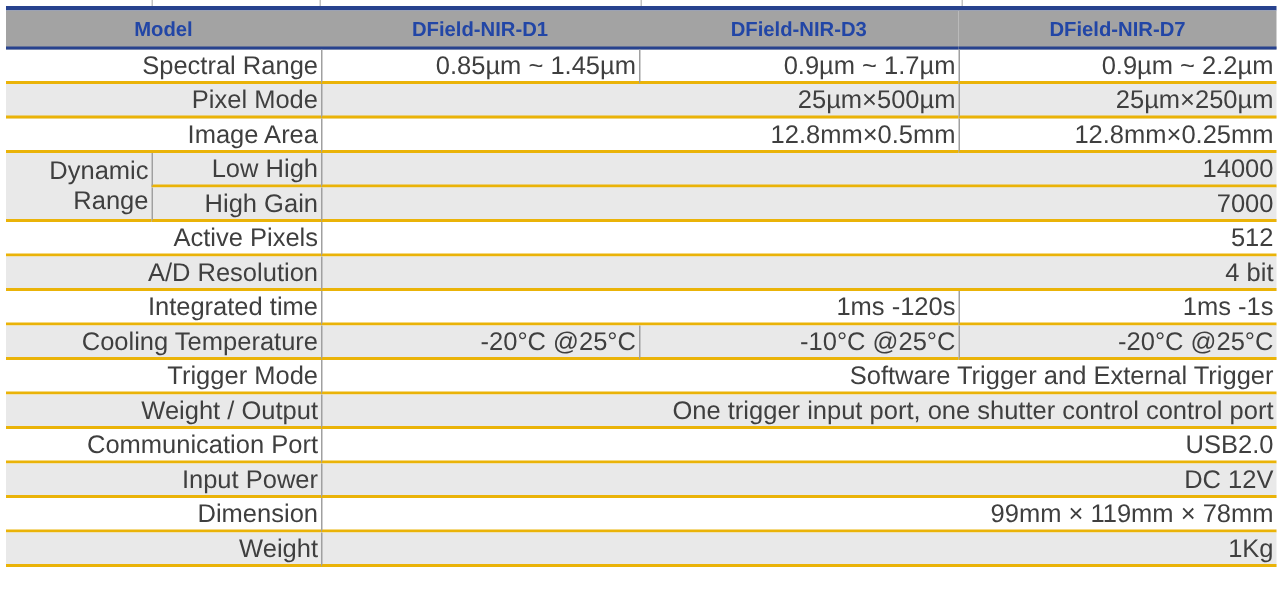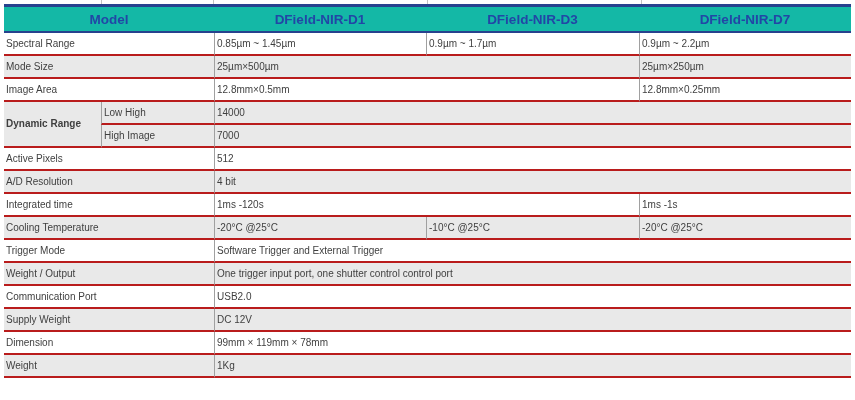--- a/index.html
+++ b/index.html
@@ -33,36 +33,36 @@
   }
   th{
     height:24px;
     font-size:13.5px;
     font-weight:bold;
     color:var(--c-header-text);
     border-bottom:2px solid var(--c-border);
     text-align:center;
     vertical-align:middle;
     padding:0;
-    background:#14b8a6;
+    background:#a3a3a3;
   }
   td{
     height:21px;
-    font-size:10px;
-    text-align:left;
+    font-size:17px;
+    text-align:right;
     vertical-align:middle;
     padding:0 2px;
-    border-bottom:2px solid #b91c1c;
+    border-bottom:2px solid #eab308;
     line-height:1.15;
     white-space:nowrap;
     overflow:hidden;
   }
   tr.alt td{background:var(--c-row-alt);}
   td.val, td.sub{border-left:1px solid var(--c-divider);margin-left:36px;}
-  td.span-cell{white-space:normal;font-weight:bold;}
+  td.span-cell{white-space:normal;}
 </style>
 </head>
 <body>
 
 <div class="table-wrap">
   <div class="tick" style="left:97px"></div>
   <div class="tick" style="left:209px"></div>
   <div class="tick" style="left:423px"></div>
   <div class="tick" style="left:637px"></div>
 
@@ -84,38 +84,38 @@
     </tr>
 
     <tr>
       <td colspan="2">Spectral Range</td>
       <td class="val">0.85µm ~ 1.45µm</td>
       <td class="val">0.9µm ~ 1.7µm</td>
       <td class="val">0.9µm ~ 2.2µm</td>
     </tr>
 
     <tr class="alt">
-      <td colspan="2">Mode Size</td>
+      <td colspan="2">Pixel Mode</td>
       <td class="val" colspan="2">25µm×500µm</td>
       <td class="val">25µm×250µm</td>
     </tr>
 
     <tr>
       <td colspan="2">Image Area</td>
       <td class="val" colspan="2">12.8mm×0.5mm</td>
       <td class="val">12.8mm×0.25mm</td>
     </tr>
 
     <tr class="alt">
       <td rowspan="2" class="span-cell">Dynamic Range</td>
       <td class="sub">Low High</td>
       <td class="val" colspan="3">14000</td>
     </tr>
     <tr class="alt">
-      <td class="sub">High Image</td>
+      <td class="sub">High Gain</td>
       <td class="val" colspan="3">7000</td>
     </tr>
 
     <tr>
       <td colspan="2">Active Pixels</td>
       <td class="val" colspan="3">512</td>
     </tr>
 
     <tr class="alt">
       <td colspan="2">A/D Resolution</td>
@@ -144,21 +144,21 @@
       <td colspan="2">Weight / Output</td>
       <td class="val" colspan="3">One trigger input port, one shutter control control port</td>
     </tr>
 
     <tr>
       <td colspan="2">Communication Port</td>
       <td class="val" colspan="3">USB2.0</td>
     </tr>
 
     <tr class="alt">
-      <td colspan="2">Supply Weight</td>
+      <td colspan="2">Input Power</td>
       <td class="val" colspan="3">DC 12V</td>
     </tr>
 
     <tr>
       <td colspan="2">Dimension</td>
       <td class="val" colspan="3">99mm × 119mm × 78mm</td>
     </tr>
 
     <tr class="alt">
       <td colspan="2">Weight</td>

